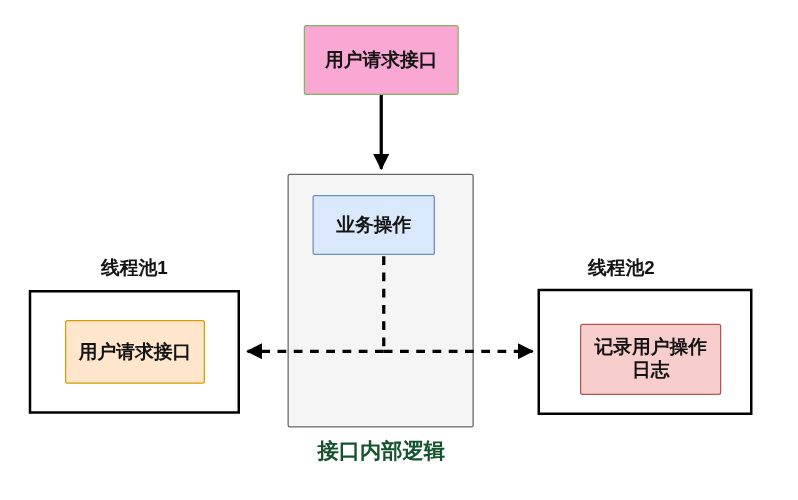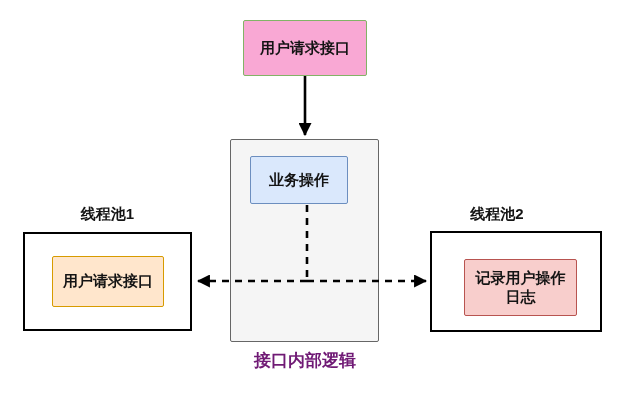--- a/index.html
+++ b/index.html
@@ -87,21 +87,21 @@
     line-height: 1.25;
     padding: 2px 6px;
   }
   
   #container-caption {
     position: absolute;
     left: 230px; top: 349px; width: 150px;
     text-align: center;
     font-weight: bold;
     font-size: 17px;
-    color: #701a75;
+    color: #14532d;
   }
   
   #connectors {
     position: absolute;
     left: 0; top: 0;
     width: 638px; height: 400px;
     pointer-events: none;
     z-index: 5;
   }
 </style>

